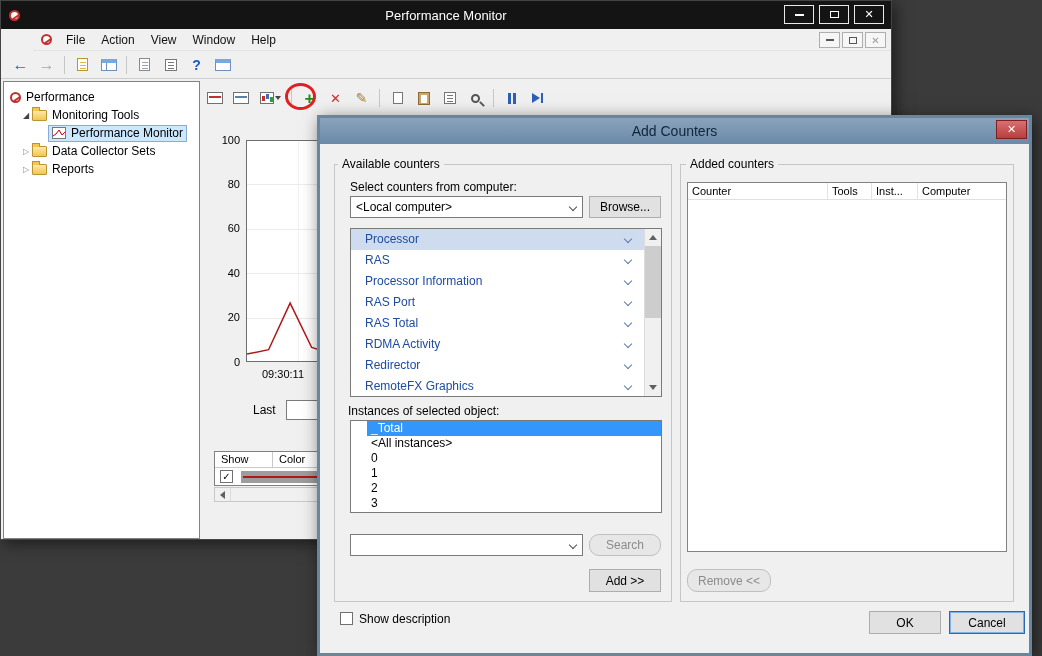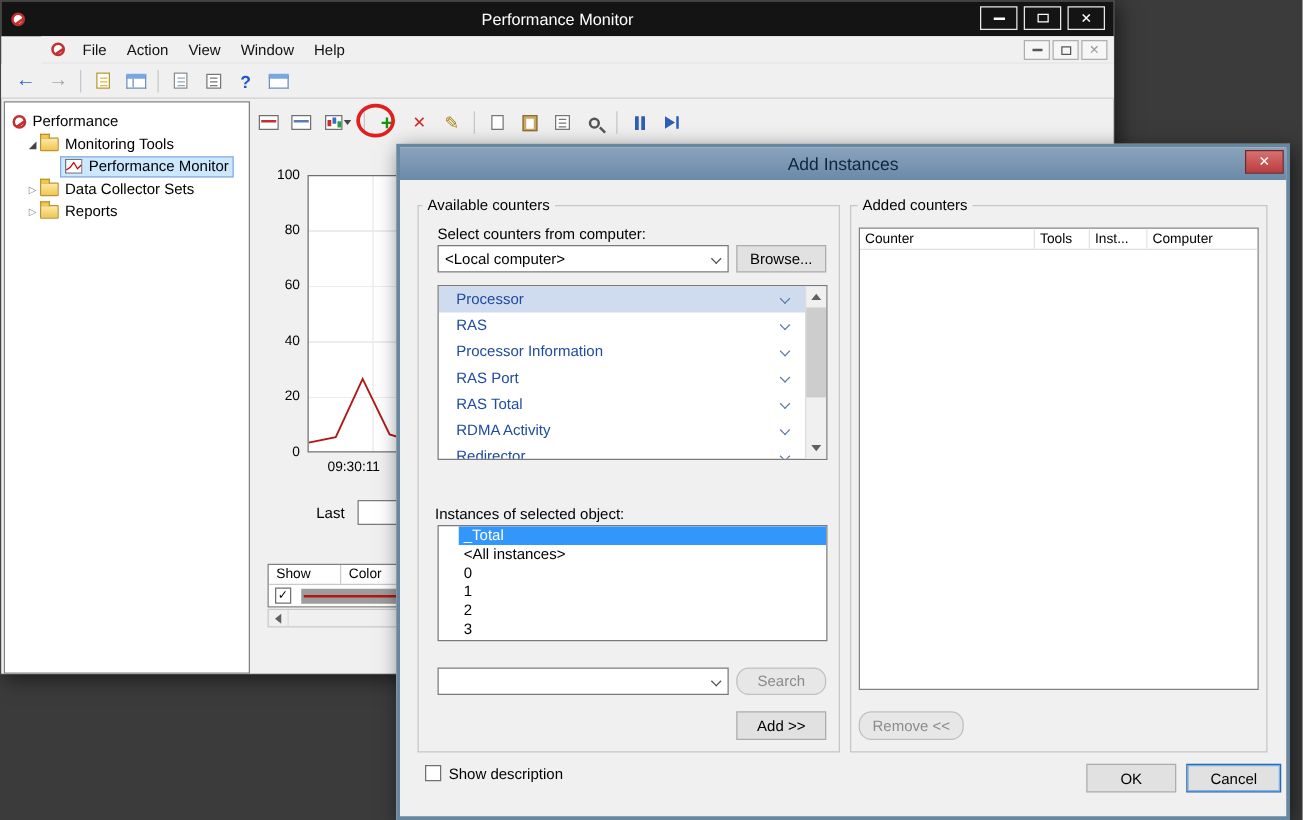--- a/index.html
+++ b/index.html
@@ -426,41 +426,41 @@
         <span class="tri-left"></span>
       </span>
   </div>
 
 </div>
 
 <div class="annotation"></div>
 
 <div class="dialog">
   <div class="dlg-titlebar">
-    <span>Add Instances</span>
+    <span>Add Counters</span>
     <span class="dlg-close">
         <span>✕</span>
       </span>
   </div>
   <div class="dlg-body">
 
     <div class="grp" style="left:14px;top:20px;width:338px;height:438px"></div>
     <span class="grp-label" style="left:18px;top:13px">Available counters</span>
 
     <span class="lbl" style="left:30px;top:36px">Select counters from computer:</span>
 
     <div class="combo" style="left:30px;top:52px;width:233px;height:22px">
       <span>&lt;Local computer&gt;</span>
       <span class="chev"></span>
     </div>
     <div class="btn" style="left:269px;top:52px;width:72px;height:22px">
         <span>Browse...</span>
       </div>
 
-    <div class="counter-list" style="left:30px;top:84px;width:312px;height:140px">
+    <div class="counter-list" style="left:30px;top:84px;width:312px;height:169px">
       <div class="counter-row sel"><span>Processor</span><span class="chev blue"></span></div>
       <div class="counter-row"><span>RAS</span><span class="chev blue"></span></div>
       <div class="counter-row"><span>Processor Information</span><span class="chev blue"></span></div>
       <div class="counter-row"><span>RAS Port</span><span class="chev blue"></span></div>
       <div class="counter-row"><span>RAS Total</span><span class="chev blue"></span></div>
       <div class="counter-row"><span>RDMA Activity</span><span class="chev blue"></span></div>
       <div class="counter-row"><span>Redirector</span><span class="chev blue"></span></div>
       <div class="counter-row"><span>RemoteFX Graphics</span><span class="chev blue"></span></div>
       <div class="vscroll">
         <span class="vs-btn" style="top:0">

